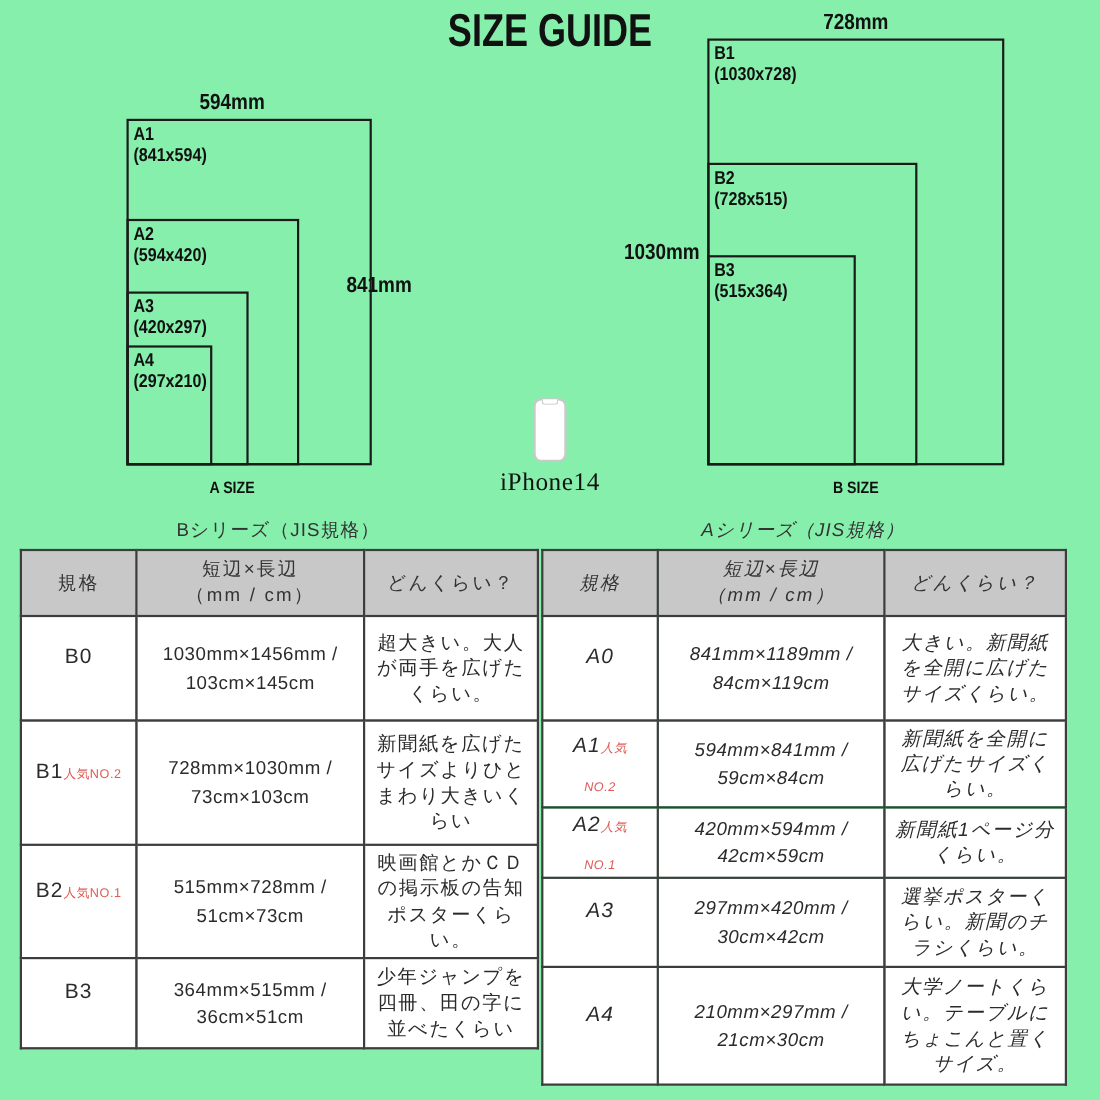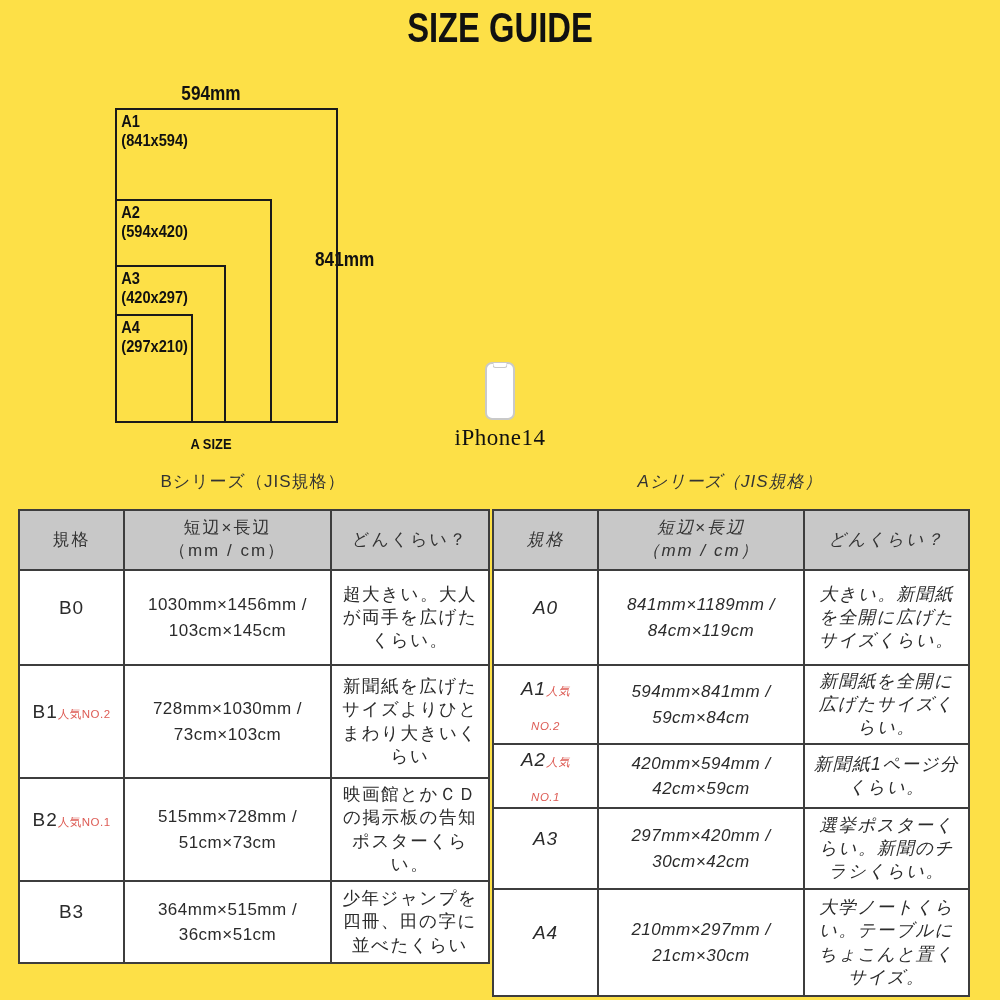--- a/index.html
+++ b/index.html
@@ -1,18 +1,18 @@
 <!DOCTYPE html>
 <html><head>
 <meta charset="utf-8">
 <style>
   * { margin:0; padding:0; box-sizing:border-box; }
   html,body { background:#ffffff; }
   #page {
-    position:relative; width:1000px; height:1000px; background:#fde047;
+    position:relative; width:1000px; height:1000px; background:#86efac;
     font-family:"Liberation Sans", sans-serif; color:#2b2b2b; overflow:hidden;
   }
   
   .main-title {
     position:absolute; top:4px; left:0; width:1000px; text-align:center;
     font-size:42px; font-weight:800; letter-spacing:0px; color:#111;
     transform:scaleX(0.78); transform-origin:center top; white-space:nowrap;
   }
   
   .diagram { position:absolute; }
@@ -52,21 +52,21 @@
     border-top:none; border-radius:0 0 3px 3px;
   }
   .phone-label {
     margin-top:5px; font-family:"Liberation Serif", serif; font-size:23px;
     color:#111; letter-spacing:0.5px;
   }
   
   .table-wrap { position:absolute; top:470px; }
   .table-b-wrap { left:18px;  width:470px; }
   .table-a-wrap { left:492px; width:476px;font-style:italic; }
-  .tbl-title { text-align:center; font-size:17px; color:#333; letter-spacing:1px; margin-bottom:16px; }
+  .tbl-title { text-align:center; font-size:17px; color:#333; letter-spacing:1px; margin-bottom:6px; }
   table { border-collapse:collapse; table-layout:fixed; width:100%; border:2.5px solid #3d3d3d; }
   th, td { border:2px solid #3d3d3d; text-align:center; vertical-align:middle; overflow:hidden; }
   th { background:#c8c8c8; font-weight:400; font-size:17px; letter-spacing:2px; color:#333; line-height:1.35; }
   td { background:#ffffff; }
   .spec-cell { font-size:19px; letter-spacing:1px; color:#2b2b2b; }
   .spec-line { white-space:nowrap; }
   .badge { color:#dd5c55; font-size:11.5px; letter-spacing:0.5px; }
   .badge-below { margin-top:20px; }
   .size-cell { font-size:17px; letter-spacing:0.5px; line-height:1.5; padding:0 8px; color:#2b2b2b; }
   .desc-cell { font-size:17.5px; letter-spacing:1.5px; line-height:1.32; padding:2px 8px; color:#2b2b2b; }
@@ -102,20 +102,43 @@
     </div>
     <div class="drect ra4">
       <div class="rect-label">
         <div>A4</div>
         <div>(297x210)</div>
       </div>
     </div>
     <div class="diagram-caption">A SIZE</div>
   </div>
 
+  <div class="diagram diagram-b">
+    <div class="dim-label dim-top">728mm</div>
+    <div class="dim-label dim-side-b">1030mm</div>
+    <div class="drect rb1">
+      <div class="rect-label">
+        <div>B1</div>
+        <div>(1030x728)</div>
+      </div>
+    </div>
+    <div class="drect rb2">
+      <div class="rect-label">
+        <div>B2</div>
+        <div>(728x515)</div>
+      </div>
+    </div>
+    <div class="drect rb3">
+      <div class="rect-label">
+        <div>B3</div>
+        <div>(515x364)</div>
+      </div>
+    </div>
+    <div class="diagram-caption">B SIZE</div>
+  </div>
 
   <div class="phone-wrap">
     <div class="phone-body">
       <div class="phone-notch"></div>
     </div>
     <div class="phone-label">iPhone14</div>
   </div>
 
   <div class="table-wrap table-b-wrap">
     <div class="tbl-title">Bシリーズ（JIS規格）</div>

